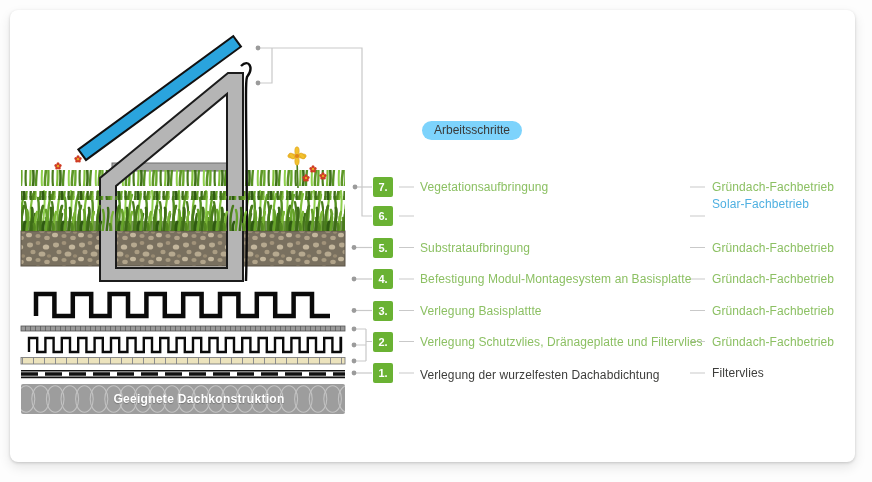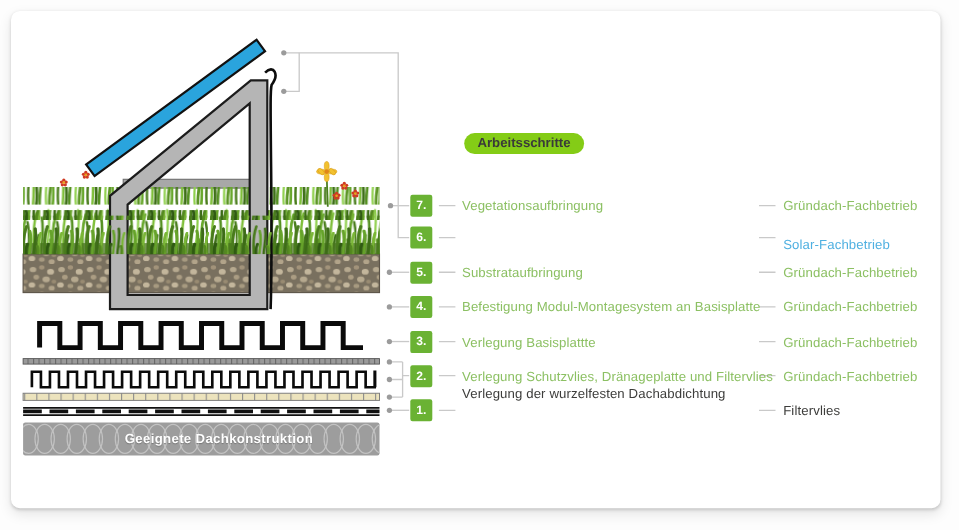--- a/index.html
+++ b/index.html
@@ -9,22 +9,22 @@
   }
   .card{
     position:absolute;left:10px;top:10px;width:845px;height:452px;
     background:#ffffff;border-radius:8px;
     box-shadow:0 1px 3px rgba(0,0,0,.16),0 5px 12px rgba(0,0,0,.10);
   }
   svg.illu{position:absolute;left:0;top:0;width:872px;height:482px}
   .overlay{position:absolute;left:0;top:0;width:872px;height:482px}
   .pill{
     position:absolute;display:inline-block;height:19px;line-height:19px;
-    padding:0 12px;border-radius:10px;background:#84cc16;
-    font-size:12px;font-weight:bold;color:#3a3a39;white-space:nowrap;
+    padding:0 12px;border-radius:10px;background:#7dd3fc;
+    font-size:12px;font-weight:normal;color:#3a3a39;white-space:nowrap;
   }
   .badge{
     position:absolute;left:373px;width:20px;height:20px;border-radius:2px;
     background:#6ab233;color:#ffffff;font-size:11px;font-weight:bold;
     text-align:center;line-height:20px;
   }
   .lbl{
     position:absolute;height:16px;line-height:16px;font-size:12px;
     white-space:nowrap;letter-spacing:.1px;
   }
@@ -243,24 +243,24 @@
   <div class="badge" style="top:269px">4.</div>
   <div class="badge" style="top:300.5px">3.</div>
   <div class="badge" style="top:331.5px">2.</div>
   <div class="badge" style="top:363px">1.</div>
 
   <div class="lbl step c-green" style="top:179px">Vegetationsaufbringung</div>
   <div class="lbl step c-green" style="top:239.5px">Substrataufbringung</div>
   <div class="lbl step c-green" style="top:302.5px">Verlegung Basisplattte</div>
   <div class="lbl step c-green" style="top:271px">Befestigung Modul-Montagesystem an Basisplatte</div>
   <div class="lbl step c-green" style="top:333.5px">Verlegung Schutzvlies, Dränageplatte und Filtervlies</div>
-  <div class="lbl step c-dark" style="top:350px">Verlegung der wurzelfesten Dachabdichtung</div>
+  <div class="lbl step c-dark" style="top:367px">Verlegung der wurzelfesten Dachabdichtung</div>
 
   <div class="lbl trade c-green" style="top:179px">Gründach-Fachbetrieb</div>
-  <div class="lbl trade c-blue" style="top:214px">Solar-Fachbetrieb</div>
+  <div class="lbl trade c-blue" style="top:196px">Solar-Fachbetrieb</div>
   <div class="lbl trade c-green" style="top:239.5px">Gründach-Fachbetrieb</div>
   <div class="lbl trade c-green" style="top:271px">Gründach-Fachbetrieb</div>
   <div class="lbl trade c-green" style="top:302.5px">Gründach-Fachbetrieb</div>
   <div class="lbl trade c-green" style="top:333.5px">Gründach-Fachbetrieb</div>
   <div class="lbl trade c-dark" style="top:365px">Filtervlies</div>
 
   <div class="base-label">Geeignete Dachkonstruktion</div>
 </div>
 
 </body></html>

